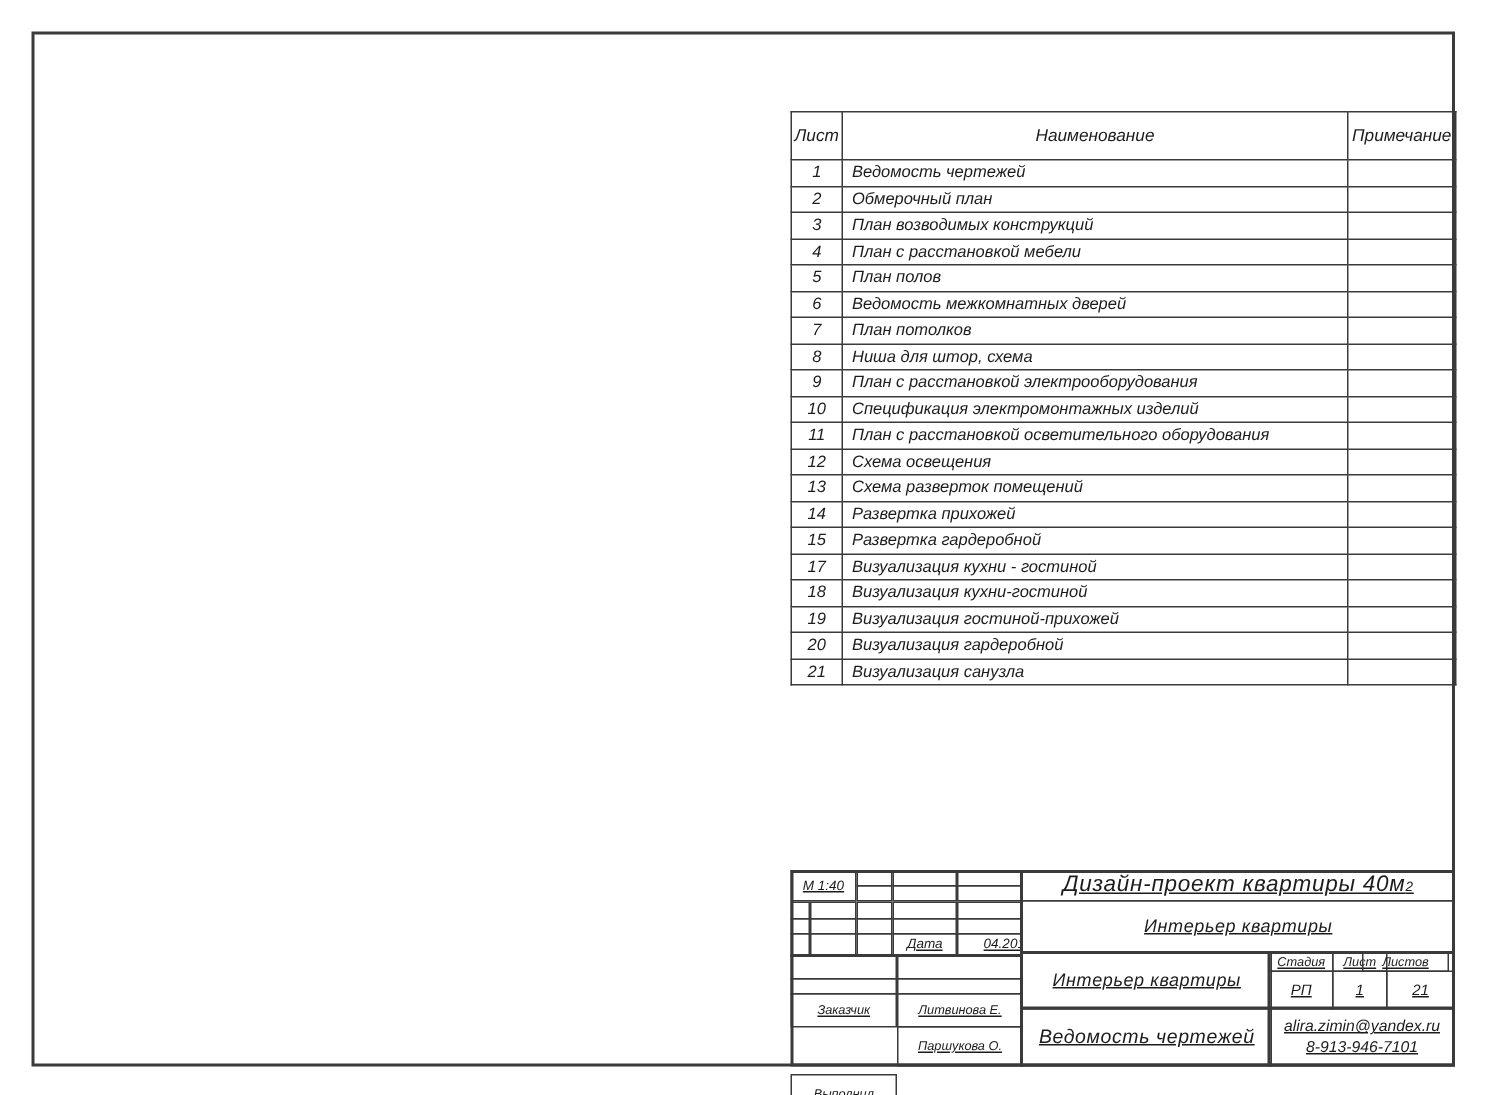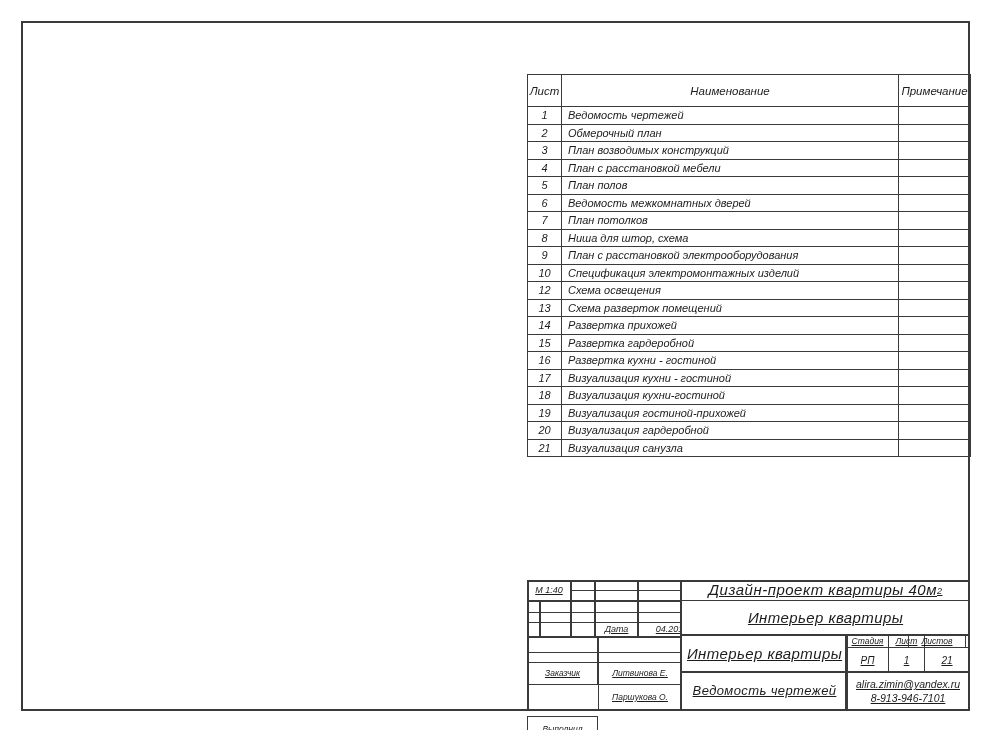--- a/index.html
+++ b/index.html
@@ -50,21 +50,21 @@
     overflow:hidden;
     text-decoration:underline;
   }
   .ln{position:absolute;background:var(--ln);}
   .tb-frame{
     position:absolute;left:0;top:0;width:443px;height:131px;
     border:2px solid var(--ln);box-sizing:border-box;pointer-events:none;
   }
   .f15{font-size:15px;letter-spacing:.5px;}
   .f13{font-size:13px;letter-spacing:.4px;}
-  .f12{font-size:15px;letter-spacing:.4px;}
+  .f12{font-size:12px;letter-spacing:.4px;}
   .f10{font-size:10px;}
   .f8{font-size:8.5px;}
   sup{font-size:9px;line-height:0;}
   .contact{flex-direction:column;line-height:1.25;font-size:10.5px;}
 </style>
 </head>
 <body>
 
 <div>
 
@@ -128,42 +128,42 @@
       <td class="num">9</td>
       <td class="name">План с расстановкой электрооборудования</td>
       <td class="note"></td>
     </tr>
         <tr>
       <td class="num">10</td>
       <td class="name">Спецификация электромонтажных изделий</td>
       <td class="note"></td>
     </tr>
         <tr>
+      <td class="num">11</td>
+      <td class="name">План с расстановкой осветительного оборудования</td>
+      <td class="note"></td>
+    </tr>
+        <tr>
       <td class="num">12</td>
       <td class="name">Схема освещения</td>
       <td class="note"></td>
     </tr>
         <tr>
       <td class="num">13</td>
       <td class="name">Схема разверток помещений</td>
       <td class="note"></td>
     </tr>
         <tr>
       <td class="num">14</td>
       <td class="name">Развертка прихожей</td>
       <td class="note"></td>
     </tr>
         <tr>
       <td class="num">15</td>
       <td class="name">Развертка гардеробной</td>
-      <td class="note"></td>
-    </tr>
-        <tr>
-      <td class="num">16</td>
-      <td class="name">Развертка кухни - гостиной</td>
       <td class="note"></td>
     </tr>
         <tr>
       <td class="num">17</td>
       <td class="name">Визуализация кухни - гостиной</td>
       <td class="note"></td>
     </tr>
         <tr>
       <td class="num">18</td>
       <td class="name">Визуализация кухни-гостиной</td>

